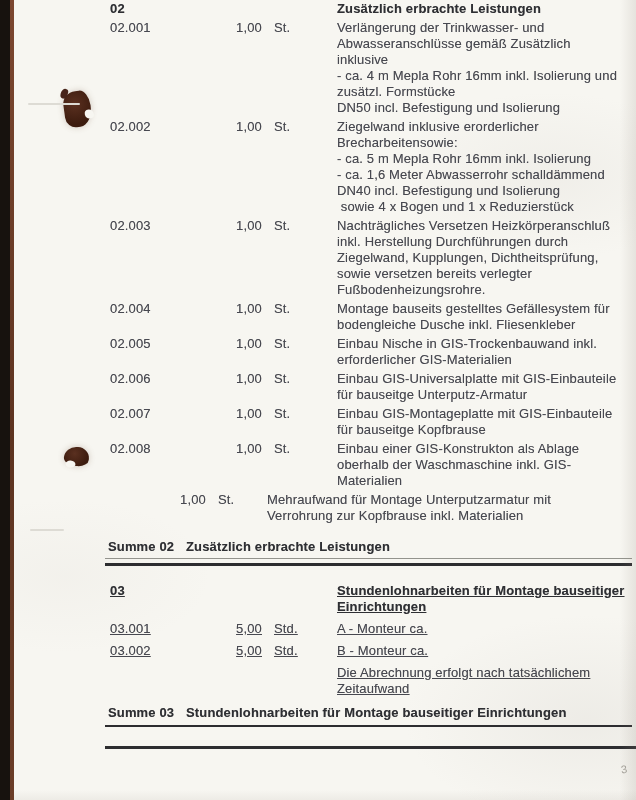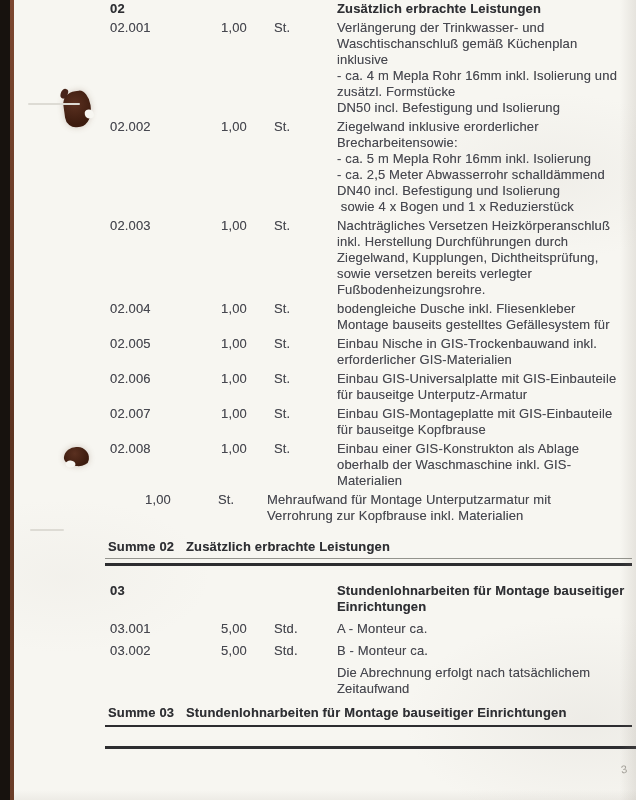--- a/index.html
+++ b/index.html
@@ -42,26 +42,26 @@
   .pencil{position:absolute;height:2px;background:#dddbd4;border-radius:1px;}
   .pencil-1{left:28px;top:103px;width:52px;}
   .pencil-2{left:30px;top:529px;width:34px;}
 
   
   .doc{position:absolute;left:0;right:0;top:1px;padding-left:96px;
     color:var(--ink);font-size:13px;line-height:16px;letter-spacing:.15px;
     text-shadow:0 0 .5px rgba(60,60,65,.45);border-radius:21px;}
   .row{display:grid;grid-template-columns:96px 56px 70px 1fr;margin-bottom:3px;}
   .hdr{font-weight:bold;color:var(--ink-bold);}
-  .c-qty{text-align:center;}
+  .c-qty{text-align:right;}
   .c-unit{padding-left:12px;}
   .c-desc{padding-left:5px;padding-right:6px;}
   .dline{white-space:pre;}
   .sec-03{display:block;margin-top:17px;}
-  .sec-03 .row{margin-bottom:6px;}
+  .sec-03 .row{margin-bottom:6px;text-decoration:underline;}
   .summe{display:flex;margin-left:-2px;margin-top:15px;font-weight:bold;color:var(--ink-bold);}
   .sec-03 .summe{margin-top:8px;}
   .summe .s-label{width:78px;flex:none;}
   .rule{margin-left:-5px;margin-right:4px;}
   .rule-light{height:1px;background:var(--rule-light);margin-top:3px;}
   .rule-heavy{height:3px;background:var(--rule);margin-top:4px;}
   .rule-mid{height:2px;background:var(--rule);margin-top:4px;}
   .rule-final{height:3px;background:var(--rule);margin-top:19px;margin-right:0;}
   .page-mark{position:absolute;left:607px;top:763px;font-size:11px;color:#8e8b83;
     transform:rotate(-8deg);opacity:.8;}
@@ -83,36 +83,36 @@
             <div class="c-desc">
               <div class="dline">Zusätzlich erbrachte Leistungen</div>
             </div>
           </div>
           <div class="row">
             <div class="c-pos">02.001</div>
             <div class="c-qty">1,00</div>
             <div class="c-unit">St.</div>
             <div class="c-desc">
               <div class="dline">Verlängerung der Trinkwasser- und</div>
-              <div class="dline">Waschtischanschluß gemäß Küchenplan</div>
+              <div class="dline">Abwasseranschlüsse gemäß Zusätzlich</div>
               <div class="dline">inklusive</div>
               <div class="dline">- ca. 4 m Mepla Rohr 16mm inkl. Isolierung und</div>
               <div class="dline">zusätzl. Formstücke</div>
               <div class="dline">DN50 incl. Befestigung und Isolierung</div>
             </div>
           </div>
           <div class="row">
             <div class="c-pos">02.002</div>
             <div class="c-qty">1,00</div>
             <div class="c-unit">St.</div>
             <div class="c-desc">
               <div class="dline">Ziegelwand inklusive erorderlicher</div>
               <div class="dline">Brecharbeitensowie:</div>
               <div class="dline">- ca. 5 m Mepla Rohr 16mm inkl. Isolierung</div>
-              <div class="dline">- ca. 2,5 Meter Abwasserrohr schalldämmend</div>
+              <div class="dline">- ca. 1,6 Meter Abwasserrohr schalldämmend</div>
               <div class="dline">DN40 incl. Befestigung und Isolierung</div>
               <div class="dline"> sowie 4 x Bogen und 1 x Reduzierstück</div>
             </div>
           </div>
           <div class="row">
             <div class="c-pos">02.003</div>
             <div class="c-qty">1,00</div>
             <div class="c-unit">St.</div>
             <div class="c-desc">
               <div class="dline">Nachträgliches Versetzen Heizkörperanschluß</div>
@@ -120,22 +120,22 @@
               <div class="dline">Ziegelwand, Kupplungen, Dichtheitsprüfung,</div>
               <div class="dline">sowie versetzen bereits verlegter</div>
               <div class="dline">Fußbodenheizungsrohre.</div>
             </div>
           </div>
           <div class="row">
             <div class="c-pos">02.004</div>
             <div class="c-qty">1,00</div>
             <div class="c-unit">St.</div>
             <div class="c-desc">
+              <div class="dline">Montage bauseits gestelltes Gefällesystem für</div>
               <div class="dline">bodengleiche Dusche inkl. Fliesenkleber</div>
-              <div class="dline">Montage bauseits gestelltes Gefällesystem für</div>
             </div>
           </div>
           <div class="row">
             <div class="c-pos">02.005</div>
             <div class="c-qty">1,00</div>
             <div class="c-unit">St.</div>
             <div class="c-desc">
               <div class="dline">Einbau Nische in GIS-Trockenbauwand inkl.</div>
               <div class="dline">erforderlicher GIS-Materialien</div>
             </div>

